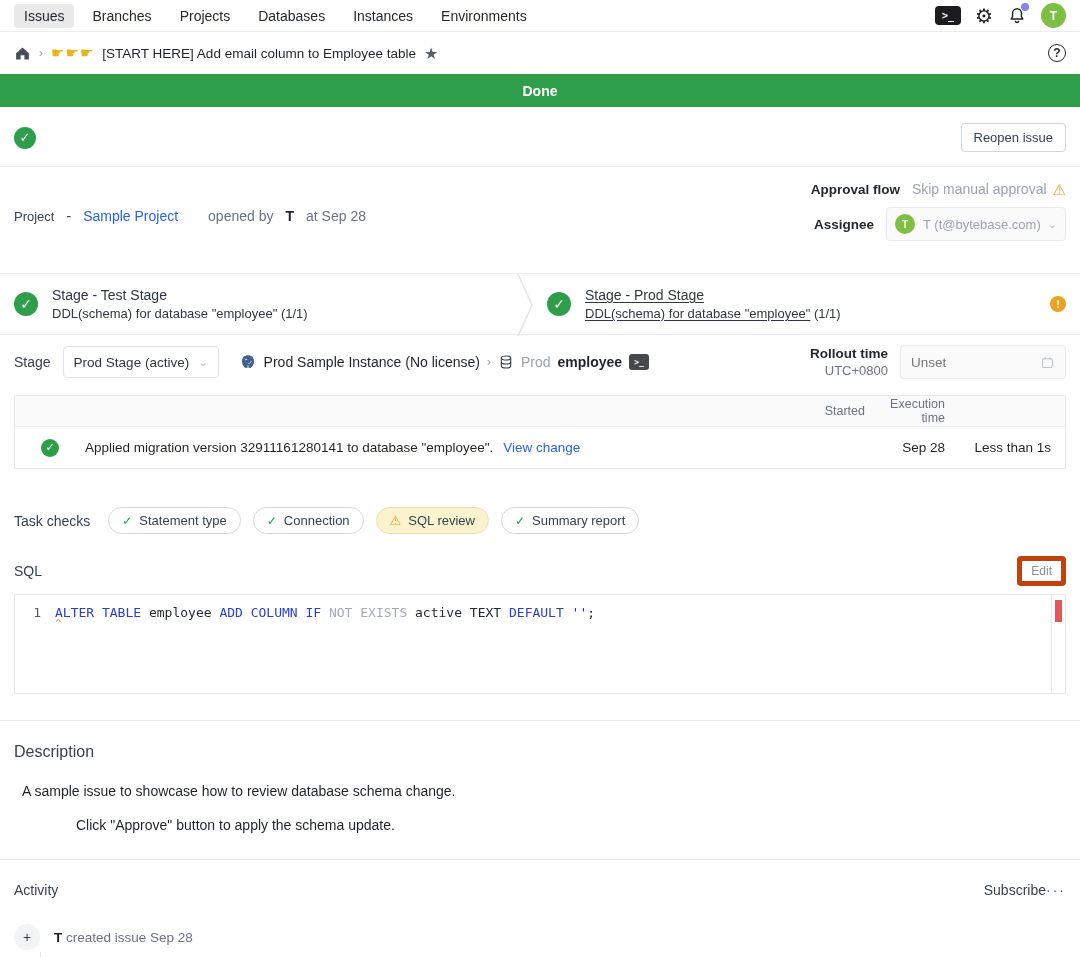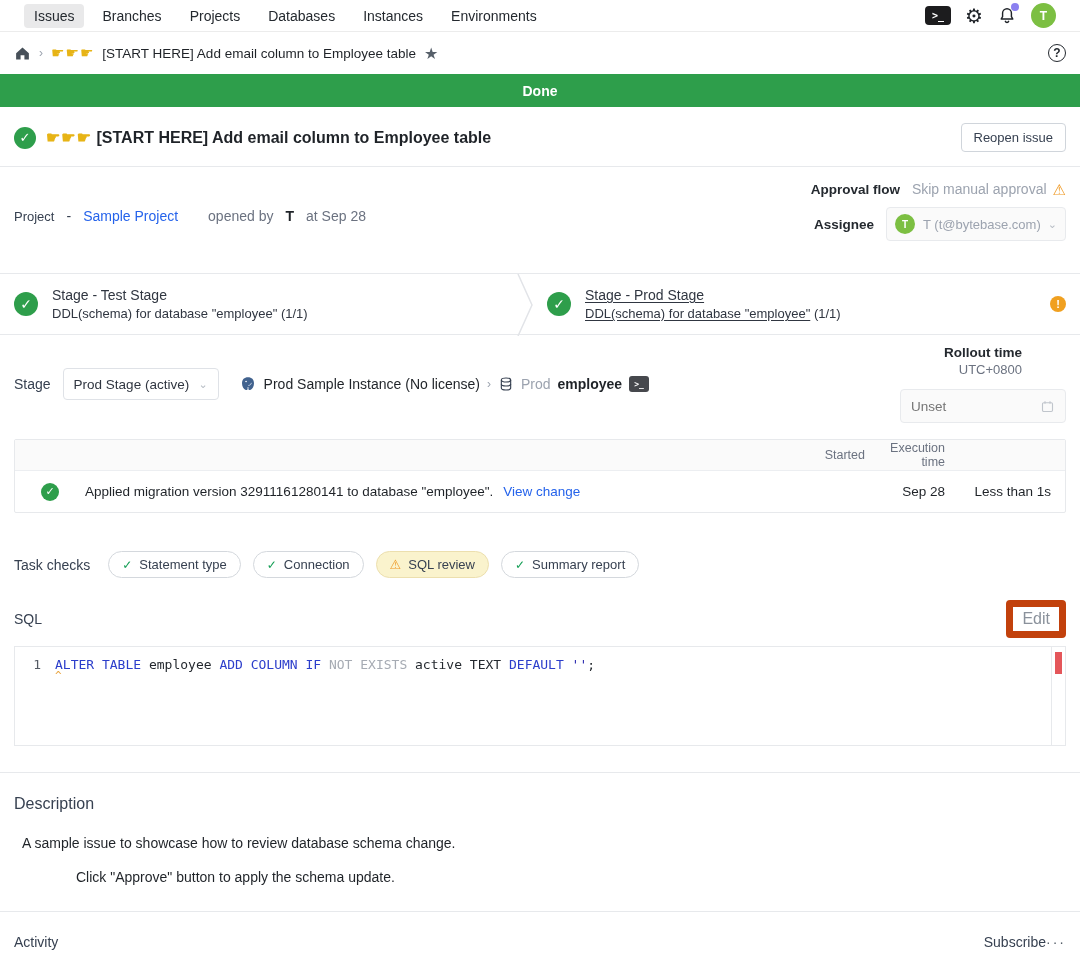--- a/index.html
+++ b/index.html
@@ -1,20 +1,20 @@
 <!DOCTYPE html>
 <html><head>
 <meta charset="utf-8">
 <style>
   * { box-sizing: border-box; margin: 0; padding: 0; }
   html,body { width: 1080px; background:#fff; font-family:"Liberation Sans", sans-serif; color:#1f2328; }
   body { height: 957px; overflow: hidden; font-size:14px; }
 
   
-  .topnav { display:flex; align-items:center; height:32px; padding:0 24px; border-bottom:1px solid #ececec; }
+  .topnav { display:flex; align-items:center; height:32px; padding:0 14px; border-bottom:1px solid #ececec; }
   .nav-items { display:flex; align-items:center; gap:8px; }
   .nav-item { padding:4px 10px; border-radius:4px; color:#24292f; cursor:pointer; white-space:nowrap; }
   .nav-item.active { background:#e9e9ea; }
   .topnav-right { margin-left:auto; display:flex; align-items:center; gap:14px; }
   .term-icon { width:26px; height:19px; background:#1c1c1e; border-radius:4px; color:#fff; font-family:"DejaVu Sans Mono",monospace; font-size:10px; font-weight:bold; display:flex; align-items:center; justify-content:center; }
   .gear { font-size:20px; line-height:1; color:#1f2328; }
   .bell-wrap { position:relative; width:20px; height:20px; }
   .bell-dot { position:absolute; top:-3px; right:-2px; width:8px; height:8px; border-radius:50%; background:#8b80f0; }
   .avatar { width:25px; height:25px; border-radius:50%; background:#7cbf42; color:#fff; font-size:12px; font-weight:bold; display:flex; align-items:center; justify-content:center; }
 
@@ -69,21 +69,21 @@
   .alert-circle { width:16px; height:16px; border-radius:50%; background:#f0a020; color:#fff; font-size:11px; font-weight:bold; display:flex; align-items:center; justify-content:center; align-self:center; margin-right:14px; flex:none; }
 
   
   .stage-row { display:flex; align-items:center; gap:12px; padding:10px 14px 6px 14px; }
   .select-box { width:156px; height:32px; border:1px solid #dfe2e7; border-radius:4px; background:#fff; display:flex; align-items:center; padding:12px 10px; gap:8px; cursor:pointer; }
   .select-box span.val { flex:1; font-size:13.5px; color:#303641; white-space:nowrap; }
   .db-crumb { display:flex; align-items:center; gap:7px; margin-left:8px; }
   .db-crumb .env { color:#9ca3af; }
   .db-crumb b { color:#1f2328; }
   .term-badge { width:20px; height:16px; background:#46484d; border-radius:3px; color:#fff; font-family:"DejaVu Sans Mono",monospace; font-size:8px; font-weight:bold; display:flex; align-items:center; justify-content:center; }
-  .rollout { margin-left:auto; display:flex; align-items:center; gap:12px;flex-direction:column; }
+  .rollout { margin-left:auto; display:flex; align-items:center; gap:12px; }
   .rollout-labels { display:flex; flex-direction:column; align-items:flex-end; gap:2px; }
   .rollout-labels .t1 { font-weight:600; font-size:13.5px; color:#24292f; }
   .rollout-labels .t2 { font-size:13px; color:#6b7280; }
   .unset-input { width:166px; height:34px; background:#fafafa; border:1px solid #e8eaed; border-radius:4px; display:flex; align-items:center; padding:0 10px; gap:8px; }
   .unset-input input { border:none; outline:none; background:transparent; flex:1; width:100px; font-size:13.5px; color:#c6cad1; font-family:inherit; }
 
   
   .task-table { margin:10px 14px 0 14px; border:1px solid #e7e9ec; border-radius:2px; }
   .tt-head, .tt-row { display:grid; grid-template-columns:70px 1fr 80px 106px; align-items:center; }
   .tt-head { background:#fafafa; height:30px; font-size:12.5px; color:#6b7280; }
@@ -93,21 +93,21 @@
 
   
   .checks-row { display:flex; align-items:center; gap:12px; padding:38px 14px 0 14px; }
   .pill { display:flex; align-items:center; gap:7px; border:1px solid #d4d8dd; border-radius:999px; padding:5px 13px; font-size:13px; color:#374151; cursor:pointer; background:#fff; }
   .pill .ok { color:#18a058; font-size:12px; }
   .pill.warn-pill { background:#faf3cd; border-color:#ecdfae; }
   .pill .wicon { color:#ef9b28; font-size:13px; }
 
   
   .sql-head { display:flex; align-items:center; padding:22px 14px 8px 14px; }
-  .btn-mini { margin-left:auto; border:7px solid #c2410c; background:#fff; border-radius:4px; padding:3px 9px; font-size:16px; color:#8a919b; cursor:pointer; font-family:inherit; }
+  .btn-mini { margin-left:auto; border:5px solid #c2410c; background:#fff; border-radius:4px; padding:3px 9px; font-size:12px; color:#8a919b; cursor:pointer; font-family:inherit; }
   .editor { margin:0 14px; border:1px solid #e7e9ec; height:100px; display:flex; position:relative; }
   .ed-body { flex:1; padding-top:9px; position:relative; font-family:"DejaVu Sans Mono",monospace; font-size:13px; }
   .ed-line { display:flex; white-space:pre; line-height:18px; }
   .gutter { width:40px; text-align:right; padding-right:14px; color:#555b64; flex:none; }
   .tok-kw { color:#2c3ecb; }
   .tok-id { color:#24292f; }
   .tok-muted { color:#a6abb3; }
   .tok-str { color:#2b2bb0; }
   .caret-mark { position:absolute; left:40px; top:22px; color:#e8a33d; font-family:"DejaVu Sans Mono",monospace; font-size:11px; }
   .ed-rail { width:14px; border-left:1px solid #e7e9ec; position:relative; flex:none; }
@@ -171,21 +171,20 @@
   <span class="star">★</span>
   <span class="help-circle">?</span>
 </div>
 
 <div class="banner">
   <span>Done</span>
 </div>
 
 <div class="issue-header">
   <span class="check-circle check-lg">✓</span>
-  <span class="issue-title"><span class="pointer">☛☛☛</span> <span>[START HERE] Add email column to Employee table</span></span>
   <button class="btn-outline">Reopen issue</button>
 </div>
 <div class="divider"></div>
 
 <div class="meta">
   <div class="meta-left">
     <span class="lbl">Project</span>
     <span class="dash">-</span>
     <a class="link">Sample Project</a>
     <span style="width:6px"></span>

